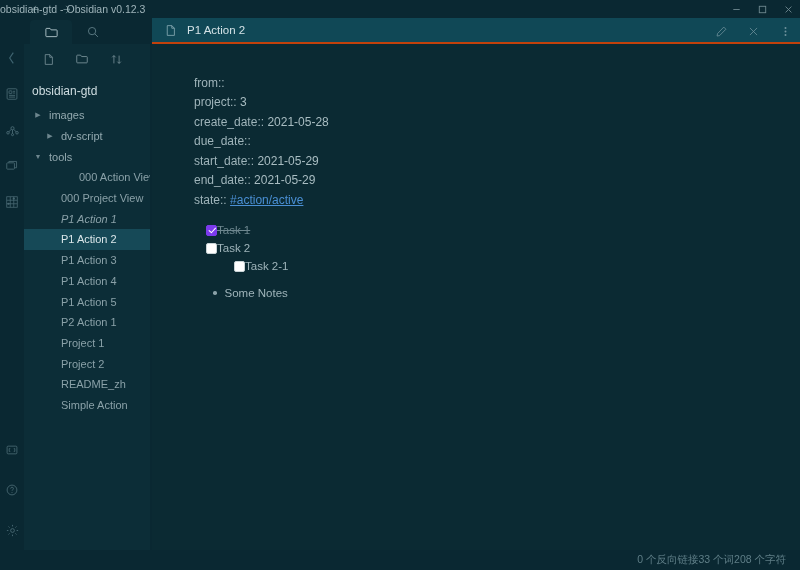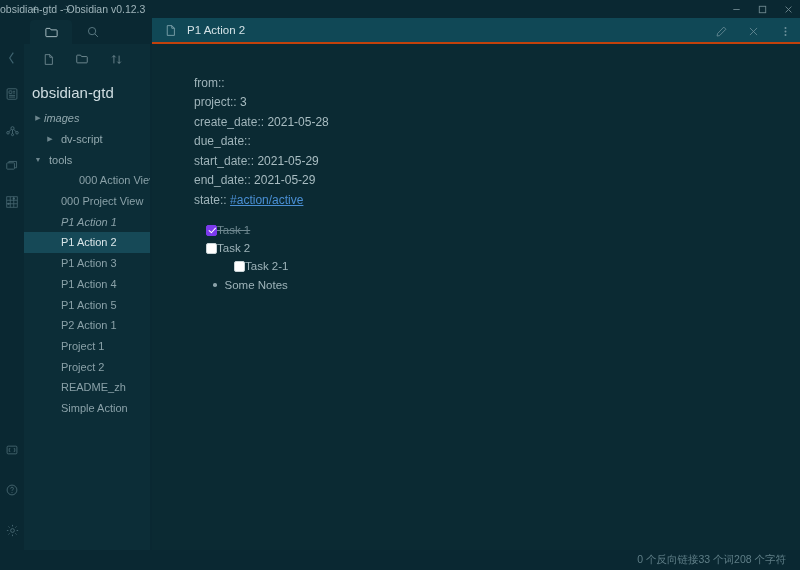--- a/index.html
+++ b/index.html
@@ -91,21 +91,21 @@
     display: flex; align-items: center; justify-content: flex-start;
     gap: 18px; padding-left: 16px;
     background: #0c2d37;
   }
   .tool-icon {
     width: 16px; height: 16px; color: #7d969d;
     display: flex; align-items: center; justify-content: center;
     cursor: pointer;
   }
   .vault-name {
-    font-size: 15px; color: #cfdde1;
+    font-size: 12px; color: #cfdde1;
     padding: 10px 0 7px 8px;
     cursor: pointer;
   }
   .tree { flex: 1; overflow: hidden; font-size: 11px; }
   .tree-row {
     height: 20.7px; display: flex; align-items: center;
     color: #7d969d; cursor: pointer; padding-left: 8px;
     white-space: nowrap;
   }
   .tree-row.folder { color: #93a9af; }
@@ -185,21 +185,21 @@
     content: ""; width: 3px; height: 6px;
     border: solid #fff; border-width: 0 1.6px 1.6px 0;
     transform: rotate(42deg) translate(-0.5px,-1px);
   }
   .task-label { font-size: 11.5px; color: #9fb4ba; }
   .task-label.done {
     text-decoration: line-through; color: #6d868e;
   }
   .bullet-item {
     display: flex; align-items: center; gap: 8px;
-    height: 16.5px; padding-left: 7px; margin-top: 2px;
+    height: 16.5px; padding-left: 7px; margin-top: 10px;
   }
   .bullet-dot {
     width: 3.5px; height: 3.5px; min-width: 3.5px;
     border-radius: 50%; background: #8aa1a8;
   }
 
   
   .statusbar {
     height: 20px; min-height: 20px;
     background: #0a2832;
@@ -347,21 +347,21 @@
             <path d="M14 4 V16 M11.3 13.3 L14 16 L16.7 13.3"></path>
           </svg>
         </div>
       </div>
 
       <div class="vault-name">obsidian-gtd</div>
 
       <div class="tree">
           <div class="tree-row folder indent-1">
             <span class="arrow">▶</span>
-            <span style=" font-style: italic;">images</span>
+            <span style="margin-left: 5px;">images</span>
           </div>
           <div class="tree-row folder indent-2">
             <span class="arrow">▶</span>
             <span style="margin-left: 5px;">dv-script</span>
           </div>
           <div class="tree-row folder indent-1">
             <span class="arrow">▼</span>
             <span style="margin-left: 5px;">tools</span>
           </div>
           <div class="tree-row file indent-file">

